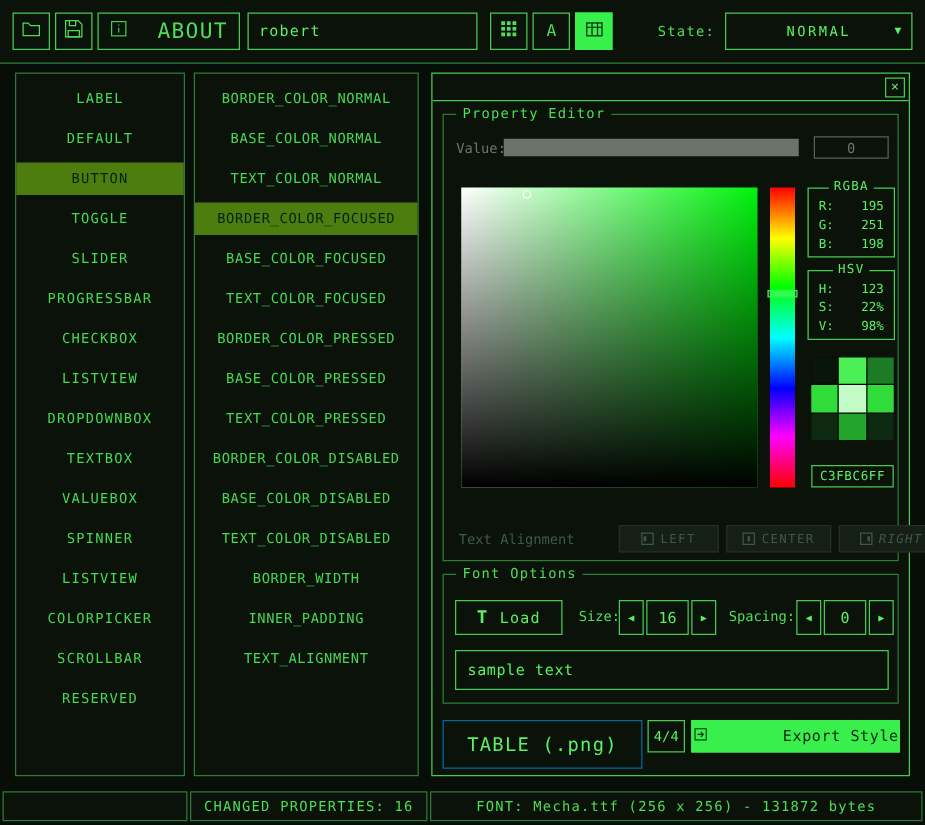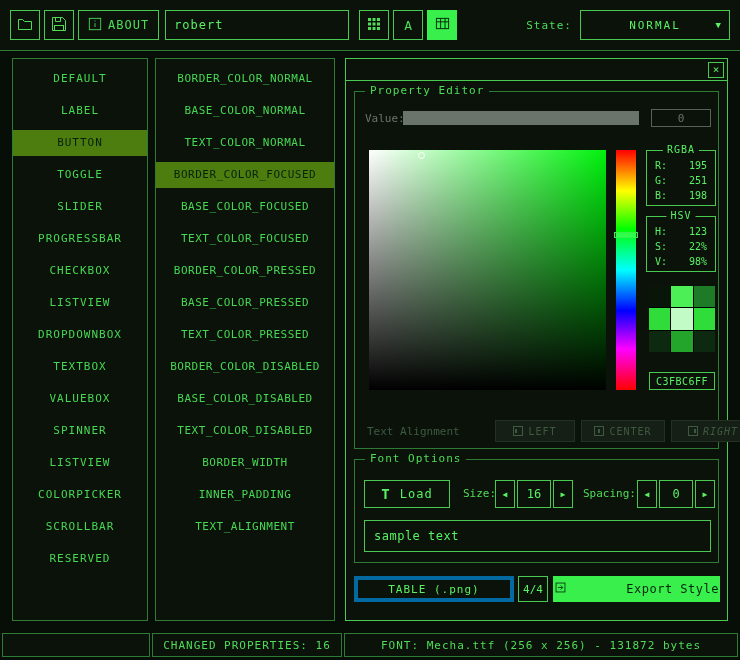--- a/index.html
+++ b/index.html
@@ -17,21 +17,21 @@
     background: #0a120a; border-bottom: 1px solid #2f7a34;
   }
   .tb-btn {
     width: 30px; height: 30px; background: transparent;
     border: 1px solid #49c94f; color: #4fdd58;
     display: flex; align-items: center; justify-content: center;
     font-family: inherit; font-size: 13px; cursor: default;
   }
   .tb-btn + .tb-btn { margin-left: 4px; }
   .tb-btn.active { background: #38ef4c; color: #06220a; border-color: #38ef4c; }
-  .about-btn { width: auto; padding: 0 9px; margin-left: 9px; gap: 6px; font-size: 12px; letter-spacing: 1px; align-items: center; }
+  .about-btn { width: auto; padding: 0 9px; margin-left: 9px; gap: 24px; font-size: 17px; letter-spacing: 1px; align-items: center; }
   .name-input {
     margin-left: 6px; width: 184px; height: 30px;
     background: transparent; border: 1px solid #49c94f; color: #5af163;
     font-family: inherit; font-size: 12px; letter-spacing: 1px; padding: 0 8px;
   }
   .grp { margin-left: 10px; display: flex; }
   .state-label { margin-left: auto; font-size: 11px; letter-spacing: 1px; }
   .state-dd {
     margin-left: 8px; width: 150px; height: 30px; position: relative;
     border: 1px solid #49c94f; color: #5af163;
@@ -156,22 +156,22 @@
   }
   .size-left { left: 140px; } .size-val { left: 162px; } .size-right { left: 198px; }
   .spacing-left { left: 282px; } .spacing-val { left: 304px; } .spacing-right { left: 340px; }
   .sample-text-box {
     position: absolute; left: 9px; top: 60px; width: 347px; height: 32px;
     border: 1px solid #49c94f; background: transparent; color: #5af163;
     font-family: inherit; font-size: 12px; padding: 0 9px; letter-spacing: 0.5px;
   }
   
   .fmt-box {
-    position: absolute; left: 8px; top: 517px; width: 160px; height: 26px;
-    border: 4px solid #0369a1; color: #5af163; font-size: 11px; letter-spacing: 1px;
+    position: absolute; left: 8px; top: 517px; width: 160px; height: 39px;
+    border: 1px solid #0369a1; color: #5af163; font-size: 15px; letter-spacing: 1px;
     display: flex; align-items: center; justify-content: center;
   }
   .count-box {
     position: absolute; left: 172px; top: 517px; width: 30px; height: 26px;
     border: 1px solid #49c94f; color: #5af163; font-size: 11px;
     display: flex; align-items: center; justify-content: center;
   }
   .export-btn {
     position: absolute; left: 207px; top: 517px; width: 167px; height: 26px;
     background: #38ef4c; border: 1px solid #38ef4c; color: #08260c;
@@ -251,22 +251,22 @@
     </span>
     <span class="state-label">State:</span>
     <div class="state-dd">
       <span>NORMAL</span>
       <span class="arrow">▼</span>
     </div>
   </div>
 
   <div class="panel controls-panel">
     <div class="list">
+        <div class="list-item">LABEL</div>
         <div class="list-item">DEFAULT</div>
-        <div class="list-item">LABEL</div>
         <div class="list-item selected">BUTTON</div>
         <div class="list-item">TOGGLE</div>
         <div class="list-item">SLIDER</div>
         <div class="list-item">PROGRESSBAR</div>
         <div class="list-item">CHECKBOX</div>
         <div class="list-item">LISTVIEW</div>
         <div class="list-item">DROPDOWNBOX</div>
         <div class="list-item">TEXTBOX</div>
         <div class="list-item">VALUEBOX</div>
         <div class="list-item">SPINNER</div>

